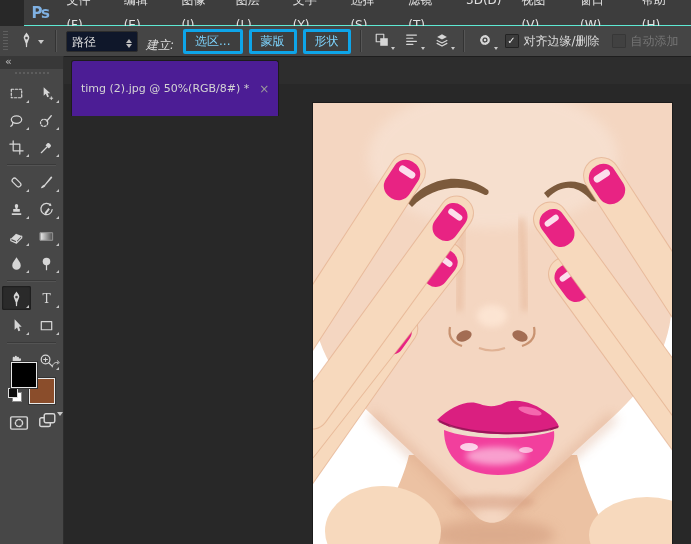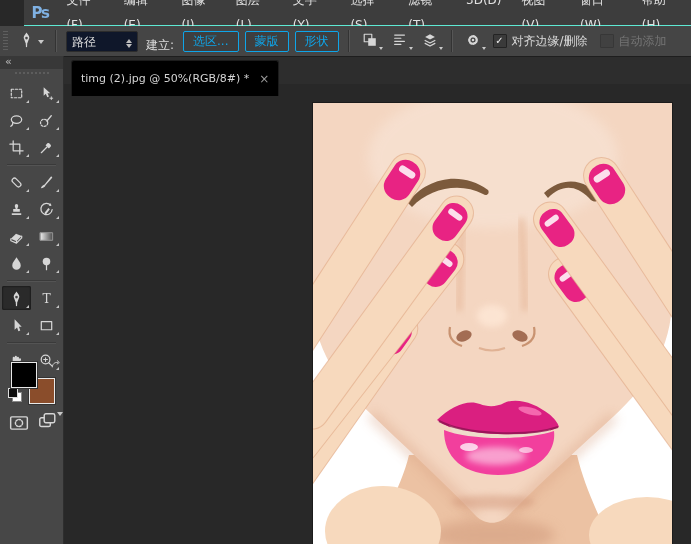--- a/index.html
+++ b/index.html
@@ -20,36 +20,36 @@
              background:repeating-linear-gradient(#5f5f5f 0 1px,transparent 1px 3px);}
   .tool-preset{display:flex;align-items:center;gap:3px;padding:2px 5px;}
   .caret{width:0;height:0;border:3px solid transparent;border-top:4px solid #c9c9c9;margin-top:4px;}
   .vsep{width:1px;height:22px;background:#333;box-shadow:1px 0 0 #565656;margin:0 6px;}
   .dropdown{width:60px;height:19px;background:#0f172a;border:1px solid #2c2c2c;border-radius:2px;
             display:flex;align-items:flex-end;padding:0 5px;margin:0 4px;}
   .spin{margin-left:auto;display:flex;flex-direction:column;gap:1px;}
   .spin i{width:0;height:0;border:3px solid transparent;display:block;}
   .spin .up{border-bottom:4px solid #bdbdbd;}
   .spin .dn{border-top:4px solid #bdbdbd;}
-  .make-label{margin:8px 6px 0 4px;}
+  .make-label{margin:8px 6px 0 4px;font-style:italic;}
   .obtn{height:19px;padding:0 9px;margin:0 3px;border-radius:2px;display:flex;align-items:center;}
-  .obtn.disabled{background:#3e3e3e;border:1px solid #0ea5e9;color:#0ea5e9;text-align:center;}
+  .obtn.disabled{background:#3e3e3e;border:3px solid #0ea5e9;color:#7dd3fc;text-align:center;}
   .icon-btn{position:relative;padding:2px 4px 5px 4px;margin:0 3px;display:flex;align-items:center;}
   .icon-btn .caret{position:absolute;right:-1px;bottom:1px;border-width:2.5px;border-top-width:3.5px;}
   .checkbox{width:12px;height:12px;background:#3a3a3a;border:1px solid #232323;border-radius:1px;
             margin:0 5px;display:flex;align-items:center;justify-content:center;
             color:#f0f0f0;font-size:10px;line-height:10px;}
   .checkbox.checked::after{content:"✓";}
   .checkbox.disabled{background:#414141;border-color:#373737;}
   .dim{color:#757575;}
   
   .tabbar{position:absolute;top:57px;left:63px;right:0;height:27px;background:#2d2d2d;}
-  .tab{position:absolute;left:8px;top:3px;height:23px;background:#000000;border:1px solid #1c1c1c;
+  .tab{position:absolute;left:8px;top:3px;height:23px;background:#4c1d95;border:1px solid #1c1c1c;
        border-bottom:none;border-radius:3px 3px 0 0;display:flex;align-items:center;
-       padding:6px 9px;font-size:11px;color:#d4d4d4;}
+       padding:16px 9px;font-size:11px;color:#d4d4d4;}
   .tab-close{margin-left:10px;color:#9b9b9b;font-size:12px;line-height:12px;}
   
   .toolspanel{position:absolute;top:56px;left:0;width:63px;bottom:0;background:#474747;
               border-right:1px solid #2e2e2e;}
   .tools-header{height:13px;background:#383838;color:#bdbdbd;font-size:11px;line-height:12px;
                 padding-left:5px;letter-spacing:-1px;}
   .tools-grip{width:34px;margin:3px auto 0 auto;border-top:2px dotted #5d5d5d;height:2px;}
   .tool-grid{display:grid;grid-template-columns:29px 29px;justify-content:center;
              row-gap:3px;column-gap:1px;padding-top:5px;}
   .tool{width:29px;height:24px;display:flex;align-items:center;justify-content:center;

